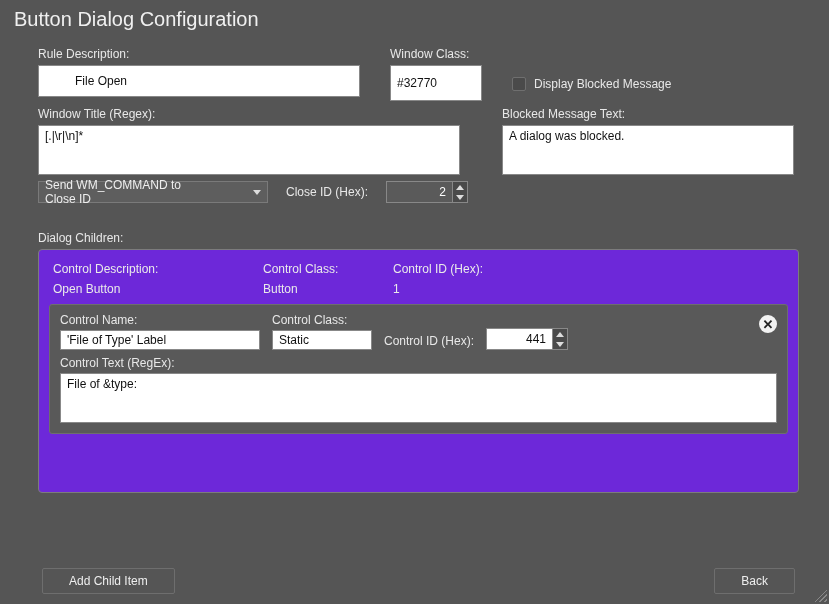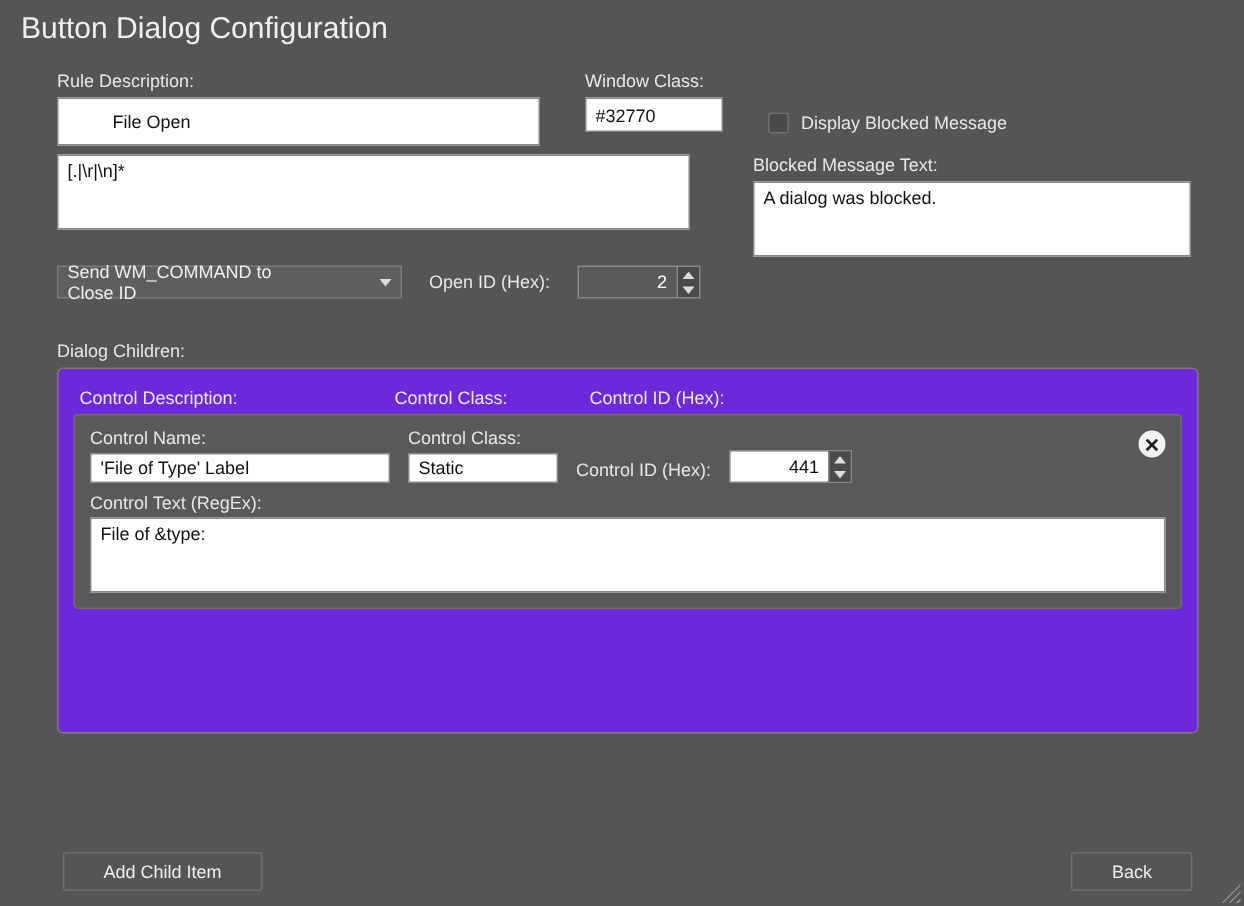--- a/index.html
+++ b/index.html
@@ -147,64 +147,70 @@
 
 <div class="content">
 
   <div class="row">
     <div class="col" style="width:322px;">
       <div class="label">Rule Description:</div>
       <input type="text" style="width: 322px; height: 32px; padding-left: 36px;" value="File Open">
     </div>
     <div class="col" style="width:92px;">
       <div class="label">Window Class:</div>
-      <input type="text" style="width: 92px; height: 23px;" value="#32770">
+      <input type="text" style="width: 92px; height: 36px;" value="#32770">
     </div>
     <div class="checkbox-wrap">
       <div class="chk"></div>
       <div>Display Blocked Message</div>
     </div>
   </div>
 
   <div class="row" style="margin-top:6px;">
     <div class="col" style="width:422px;">
+      <div class="label">Window Title (Regex):</div>
       <textarea style="width: 422px; height: 50px;">[.|\r|\n]*</textarea>
     </div>
     <div class="col" style="flex:1; margin-left:12px;">
       <div class="label">Blocked Message Text:</div>
       <textarea style="width: 292px; height: 50px;">A dialog was blocked.</textarea>
     </div>
   </div>
 
   <div class="row" style="align-items:center; gap:18px; margin-top:6px;">
     <div class="select">
       <span>Send WM_COMMAND to Close ID</span>
       <span class="tri"></span>
     </div>
-    <div class="inline-label">Open ID (Hex):</div>
+    <div class="inline-label">Close ID (Hex):</div>
     <div class="spin-wrap">
       <input type="text" value="2" style="">
       <div class="spin-btns">
         <div>
             <span class="tri-up"></span>
           </div>
         <div>
             <span class="tri-down"></span>
           </div>
       </div>
     </div>
   </div>
 
   <div style="margin-top:28px;">
     <div class="label">Dialog Children:</div>
     <div class="panel">
       <div class="panel-header">
         <div class="c1">Control Description:</div>
         <div class="c2">Control Class:</div>
         <div class="c3">Control ID (Hex):</div>
+      </div>
+      <div class="panel-row1">
+        <div class="c1">Open Button</div>
+        <div class="c2">Button</div>
+        <div class="c3">1</div>
       </div>
 
       <div class="subpanel">
         <div class="close">✕</div>
         <div class="sub-row">
           <div class="sub-col" style="width:200px;">
             <div class="label">Control Name:</div>
             <input type="text" style="height: 20px;" value="'File of Type' Label">
           </div>
           <div class="sub-col" style="width:100px;">

